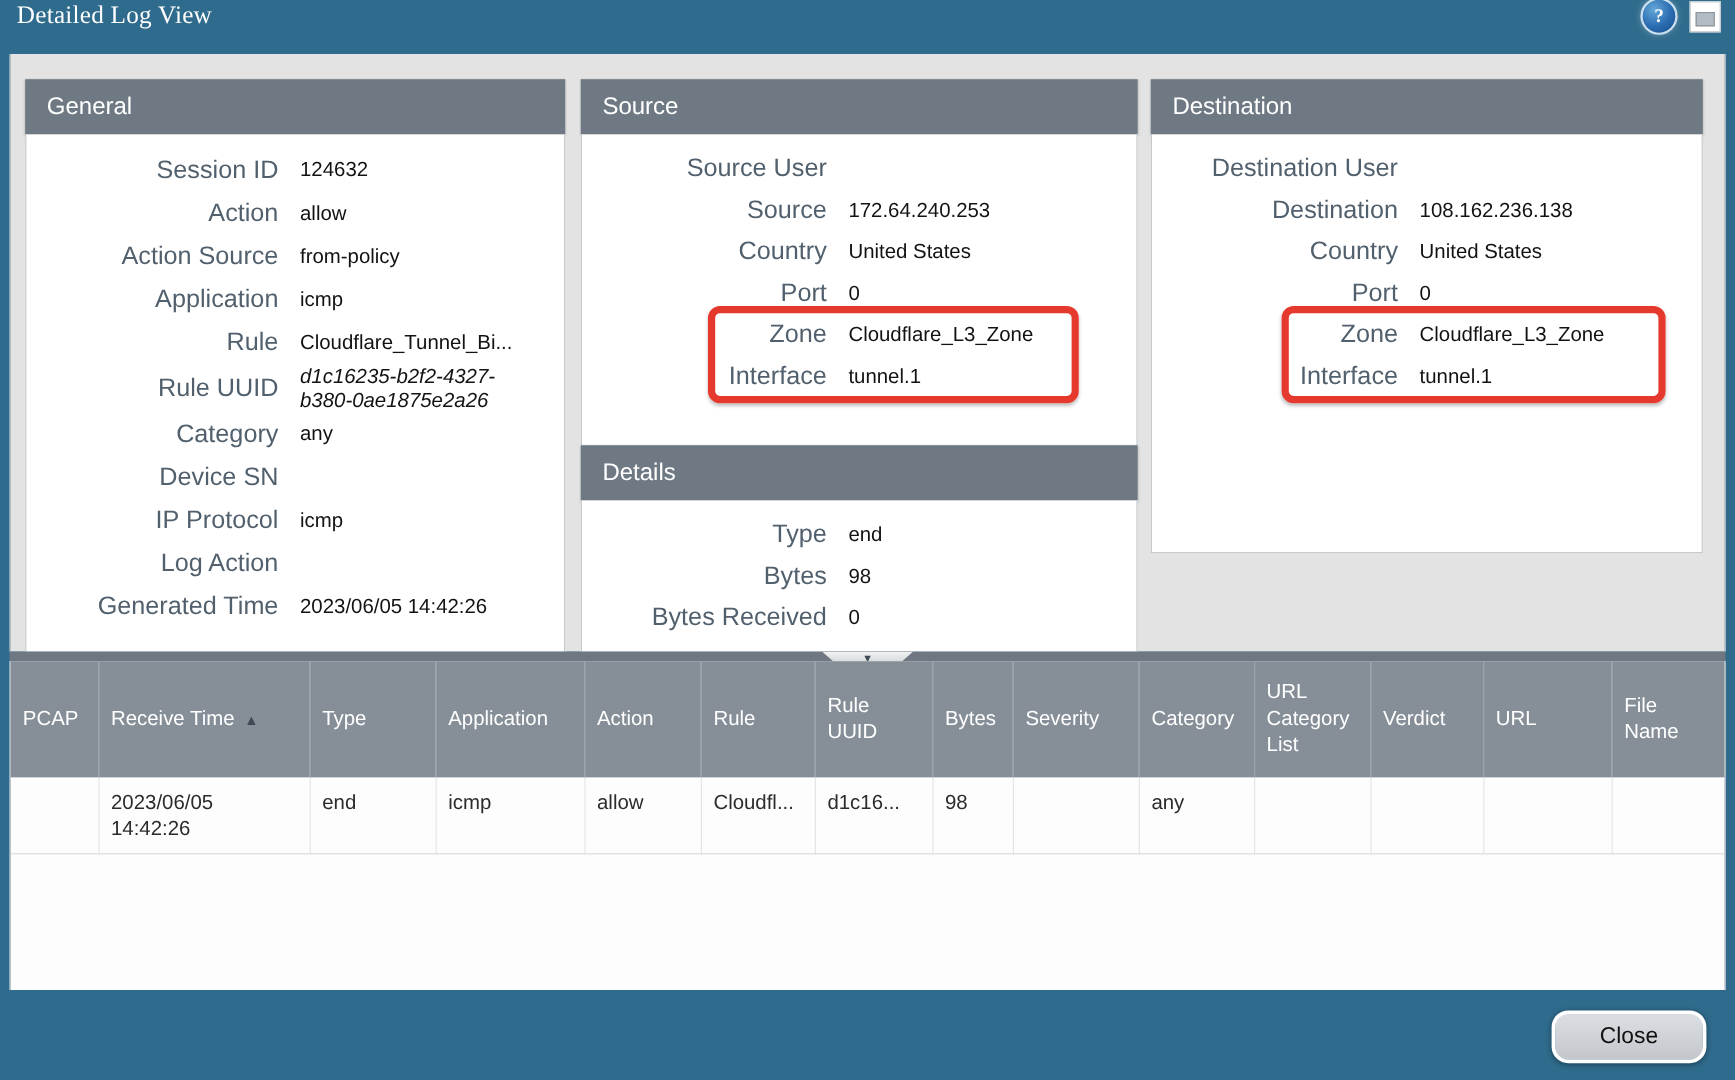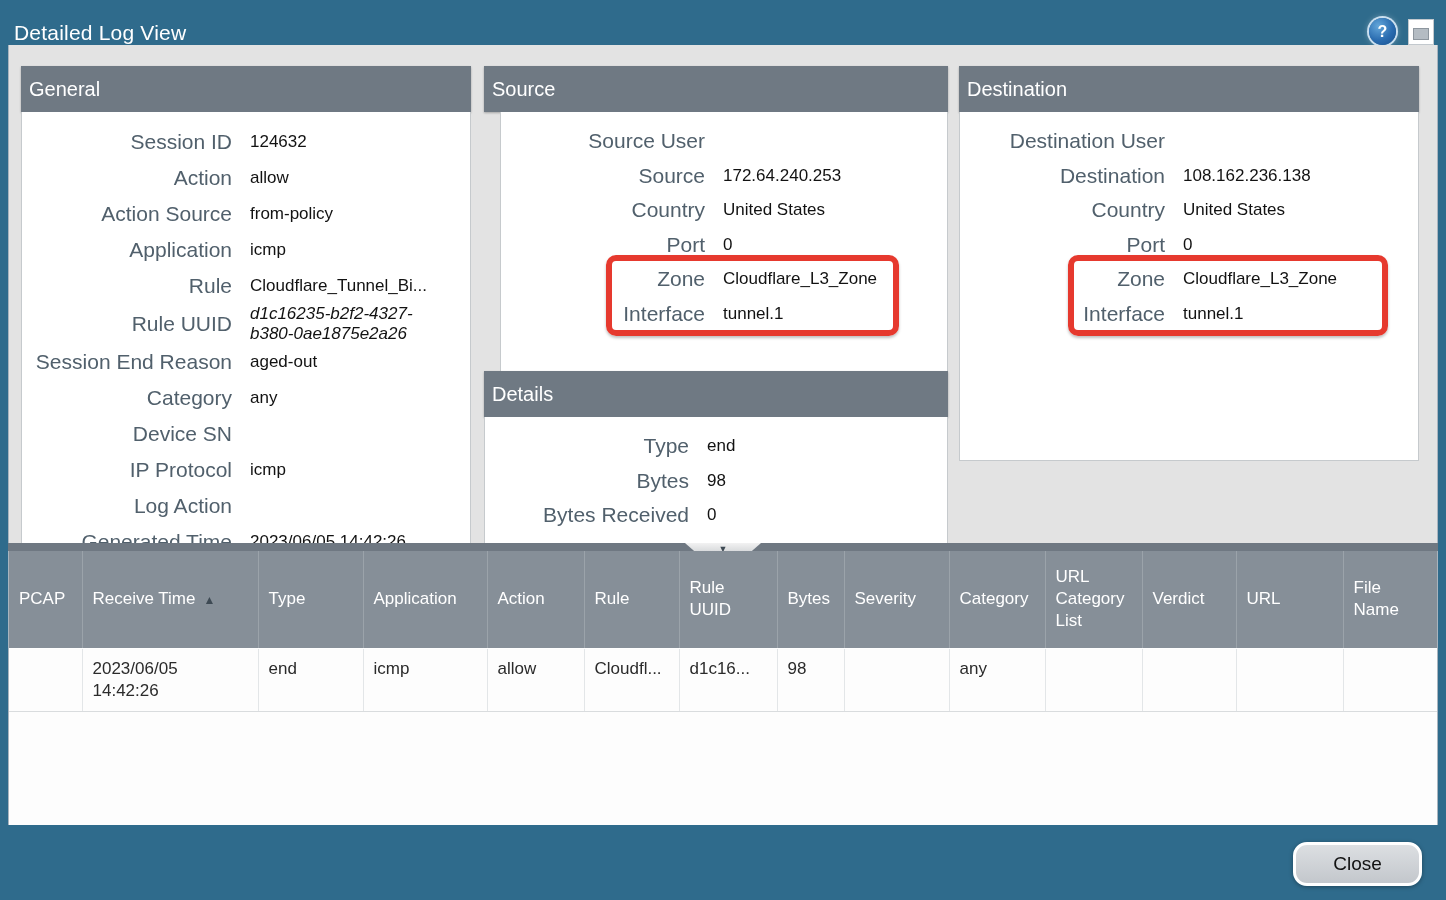--- a/index.html
+++ b/index.html
@@ -3,59 +3,59 @@
 <meta charset="utf-8">
 <style>
   * { margin:0; padding:0; box-sizing:border-box; }
   html,body { width:1446px; height:900px; }
   body { font-family:"Liberation Sans", sans-serif; }
 
   .dialog { position:relative; width:1446px; height:900px; background:#2F6B8C; overflow:hidden; }
 
   
   .titlebar { position:absolute; top:0; left:0; width:1446px; height:45px;
-              display:flex; align-items:flex-end; padding:0 12px 0 14px; }
+              display:flex; align-items:flex-start; padding:0 12px 0 14px;font-family:Liberation Serif, serif; }
   .title { color:#fff; font-size:21px; letter-spacing:0.2px; flex:1; }
   .tb-icons { display:flex; align-items:center; gap:12px; }
   .help-icon { width:27px; height:27px; border-radius:50%;
                background:radial-gradient(circle at 35% 30%, #64a7da 0%, #2a6cb0 55%, #174f8e 100%);
                color:#fff; font-size:16px; font-weight:bold;
                display:flex; align-items:center; justify-content:center;
                box-shadow:0 0 0 2px rgba(215,233,248,0.9), 0 0 7px rgba(255,255,255,0.55);
                cursor:pointer; }
   .win-icon { width:26px; height:26px; background:#fff; border:1px solid #c3c9ce;
               display:flex; align-items:flex-end; justify-content:center; padding-bottom:4px;
               cursor:pointer; }
   .win-icon .inner { width:16px; height:12px; background:#b4bcc3; border:1px solid #8d969e; }
 
   
   .content { position:absolute; top:45px; left:8px; width:1430px; height:498px;
              background:#E3E3E3; overflow:hidden;
              border-left:1px solid #A9B4BE; border-right:1px solid #A9B4BE; }
 
   .panel { position:absolute; }
   .phead { height:46px; background:#6F7983; color:#fff; font-size:20px;
-           display:flex; align-items:center; padding-left:8px;
+           display:flex; align-items:center; padding-left:18px;
            box-shadow:0 1px 2px rgba(0,0,0,0.28); }
   .pbody { position:absolute; left:0; right:0; top:46px; background:#fff;
            border:1px solid #C6CACD; border-top:none; padding:12px 4px 12px 0; }
 
   .prow { display:flex; align-items:center; min-height:34.5px; }
   .prow.tall { min-height:36px; }
   .lbl { color:#51606C; font-size:21px; text-align:right; flex:none; }
   .val { color:#121212; font-size:17px; margin-left:18px; line-height:20px; flex:1; }
   .g-lbl { width:210px; }
   .s-lbl { width:204px; }
   .d-lbl { width:205px; }
   .wrap-narrow { max-width:190px; overflow-wrap:anywhere;font-style:italic; }
 
   .panel-general { left:12px; top:21px; width:450px; }
   .panel-general .pbody { height:490px; }
   .panel-source { left:475px; top:21px; width:464px; }
-  .panel-source .pbody { height:270px;margin-left:16px; }
+  .panel-source .pbody { height:270px; }
   .panel-details { left:475px; top:326px; width:464px; }
   .panel-details .pbody { height:160px; }
   .panel-destination { left:950px; top:21px; width:460px; }
   .panel-destination .pbody { height:349px; }
 
   .hl-wrap { position:relative; }
   .redbox { position:absolute; border:6px solid #E6392E; border-radius:10px;
             box-shadow:0 2px 3px rgba(0,0,0,0.25); pointer-events:none; }
   .redbox.src { left:105px; right:44px; top:-7px; bottom:-5px; }
   .redbox.dst { left:108px; right:26px; top:-7px; bottom:-5px; }
@@ -132,24 +132,20 @@
           <span class="lbl g-lbl">Application</span>
           <span class="val">icmp</span>
         </div>
         <div class="prow tall">
           <span class="lbl g-lbl">Rule</span>
           <span class="val">Cloudflare_Tunnel_Bi...</span>
         </div>
         <div class="prow tall">
           <span class="lbl g-lbl">Rule UUID</span>
           <span class="val wrap-narrow">d1c16235-b2f2-4327-b380-0ae1875e2a26</span>
-        </div>
-        <div class="prow tall">
-          <span class="lbl g-lbl">Session End Reason</span>
-          <span class="val">aged-out</span>
         </div>
         <div class="prow tall">
           <span class="lbl g-lbl">Category</span>
           <span class="val">any</span>
         </div>
         <div class="prow tall">
           <span class="lbl g-lbl">Device SN</span>
           <span class="val"></span>
         </div>
         <div class="prow tall">

